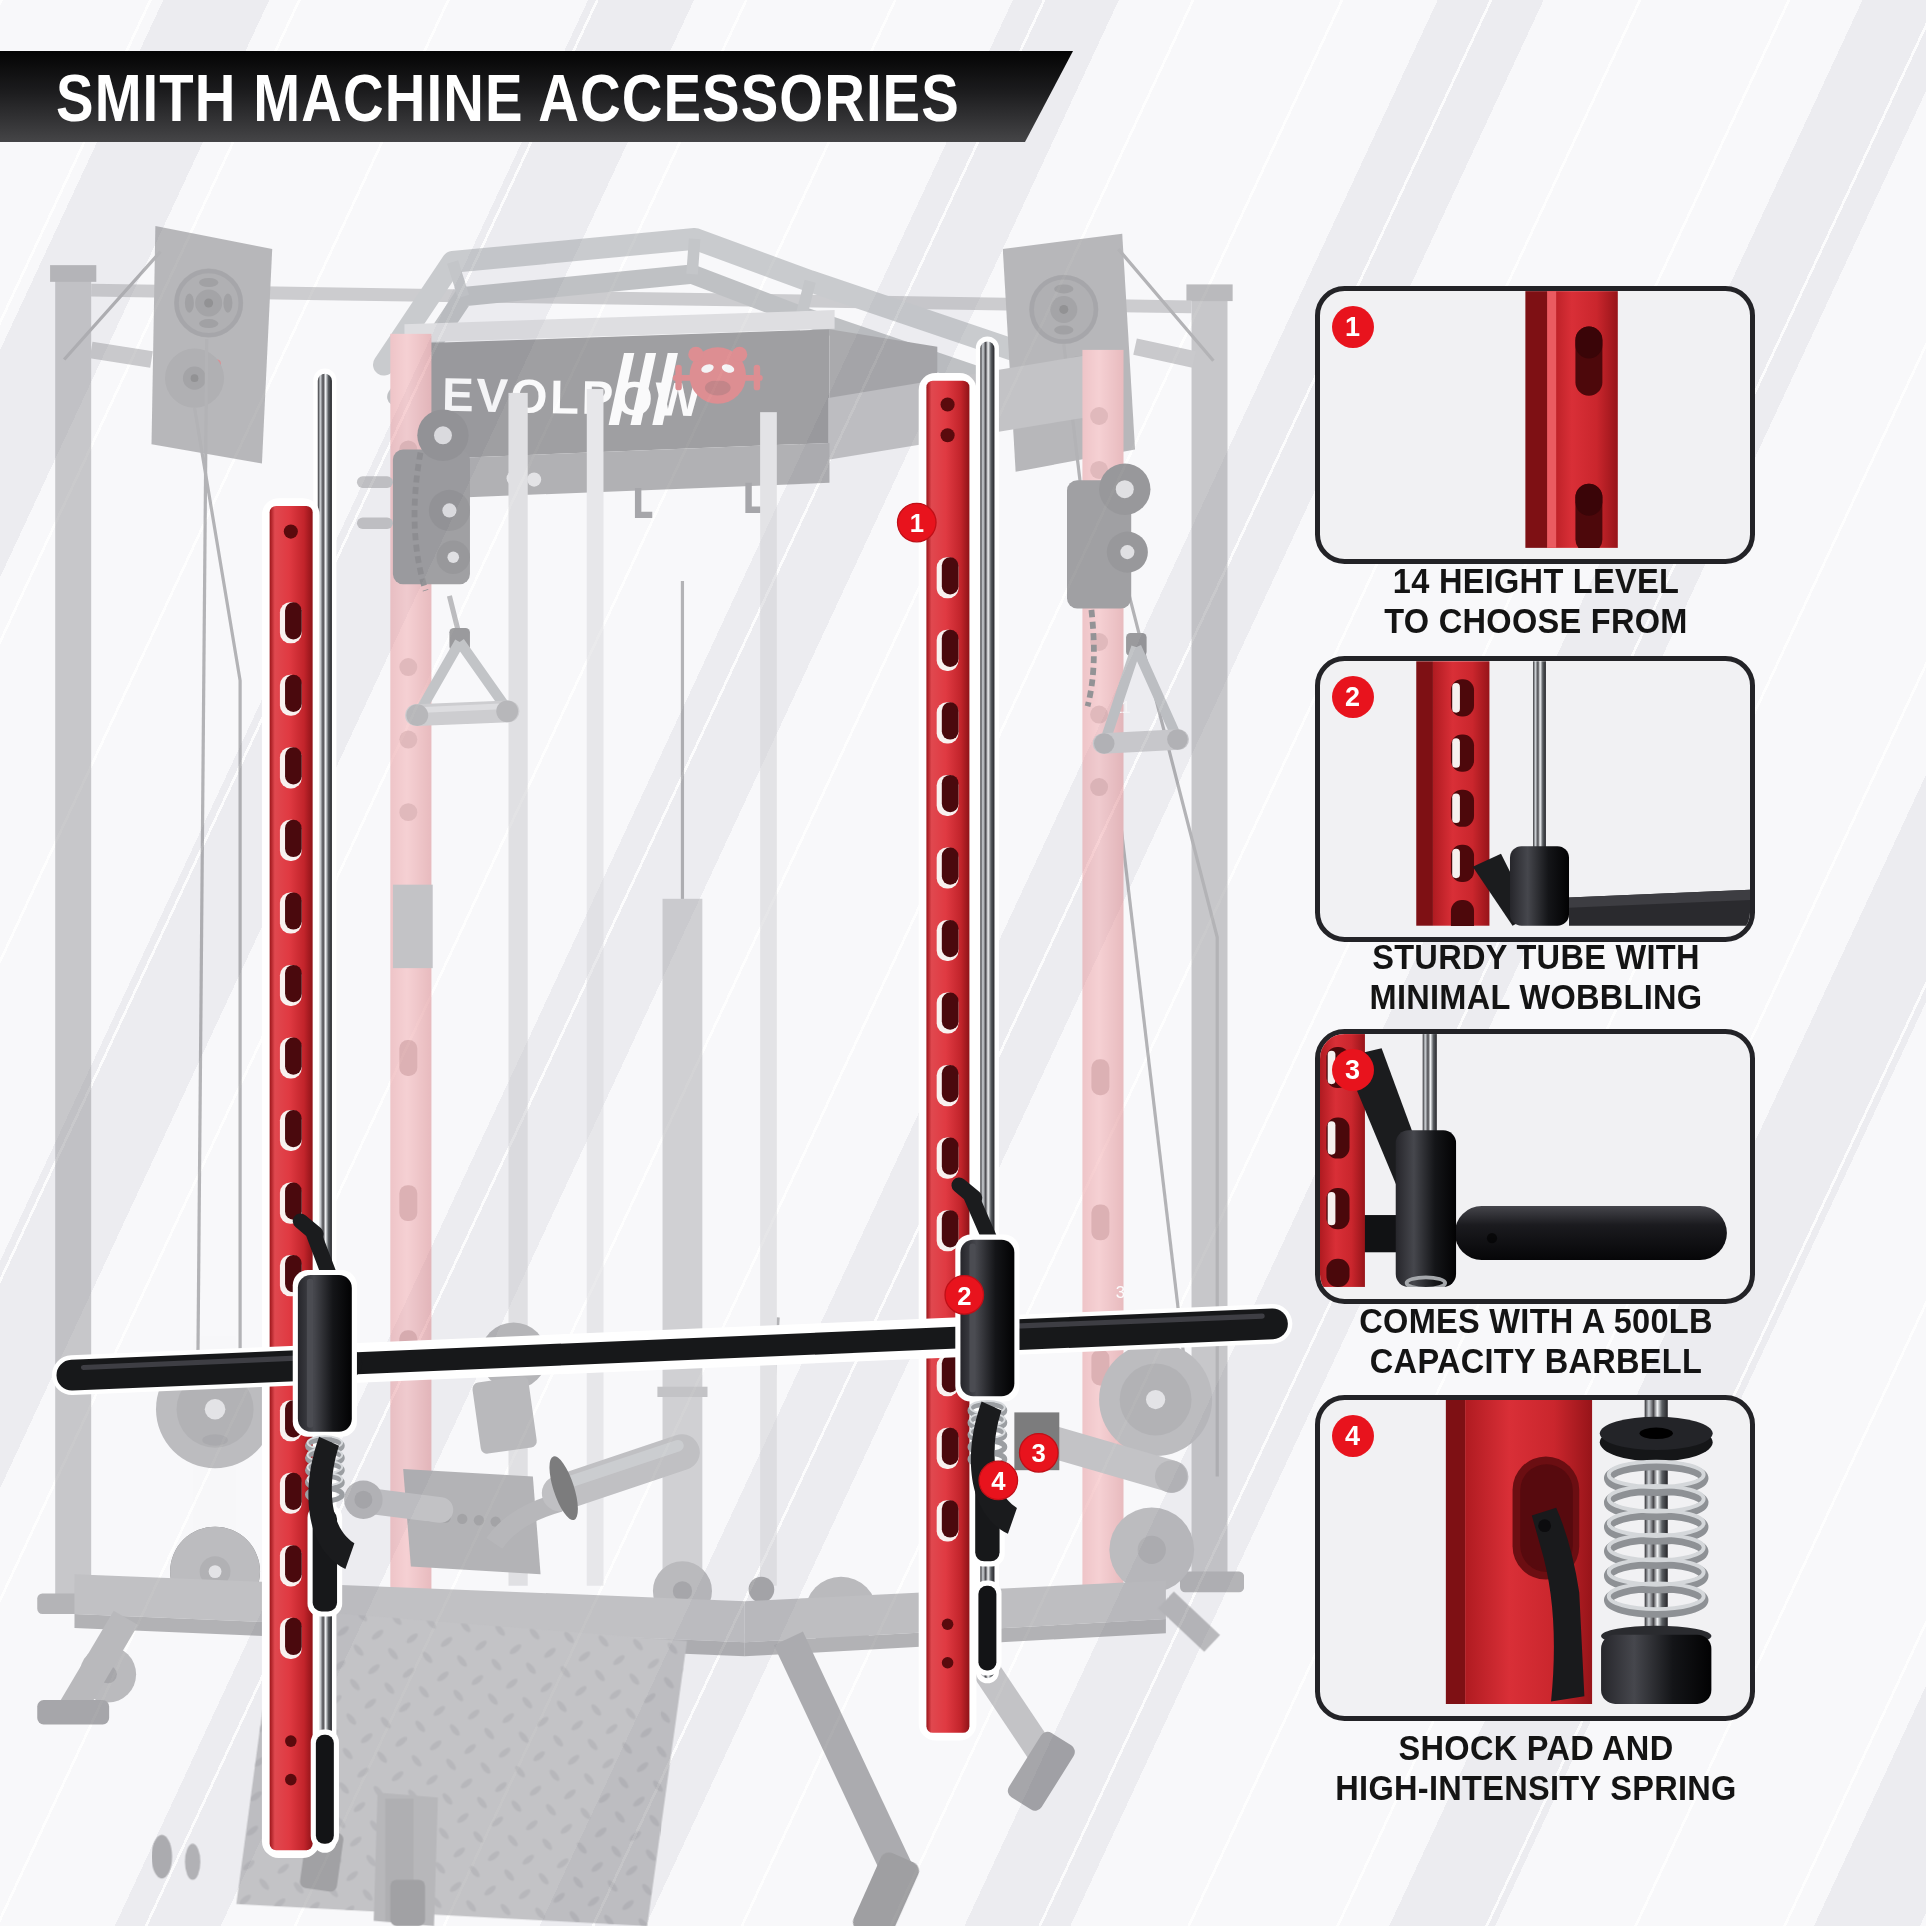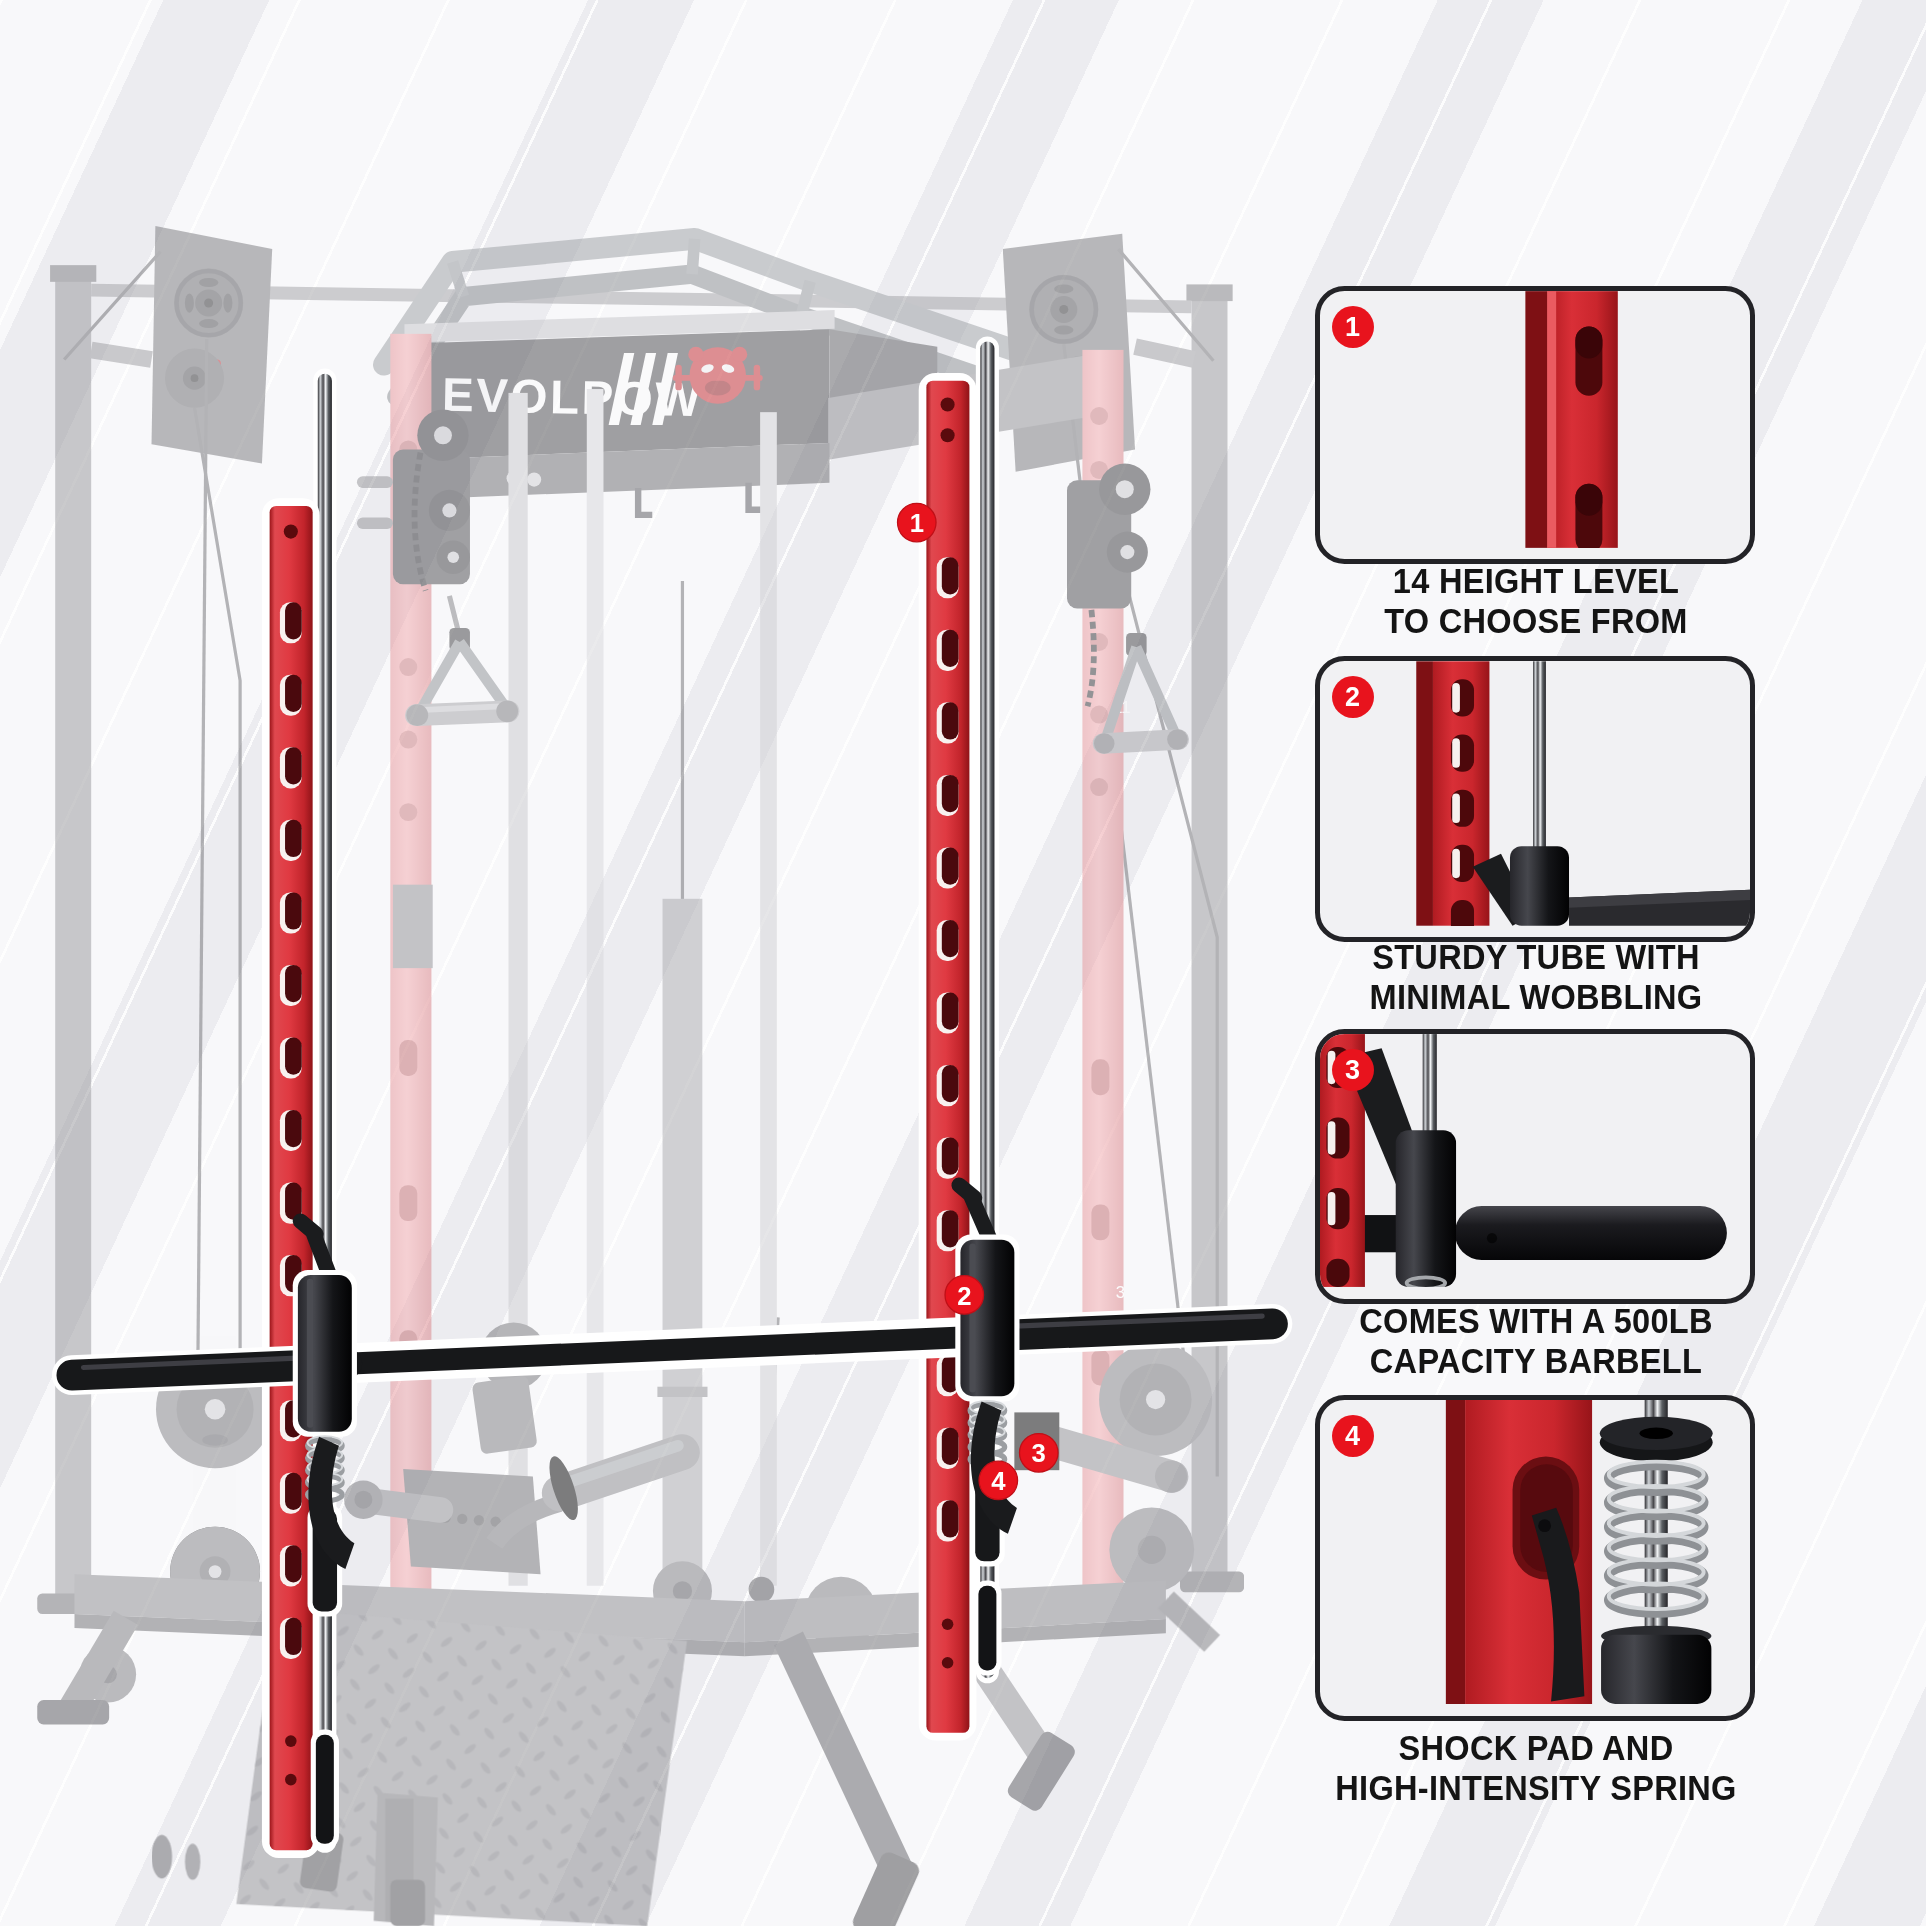--- a/index.html
+++ b/index.html
@@ -45,20 +45,23 @@
   .c2{top:656px;height:276px}
   .c3{top:1029px;height:265px}
   .c4{top:1395px;height:316px}
   .t1{top:561px}.t2{top:937px}.t3{top:1301px}.t4{top:1728px}
 </style>
 </head>
 <body>
 
 <div class="stage">
 
+  <div class="banner">
+    <div class="banner-text">SMITH MACHINE ACCESSORIES</div>
+  </div>
 
   <svg class="machine" viewBox="0 0 3000 3000">
     <defs>
       <linearGradient id="gRed" x1="0" y1="0" x2="1" y2="0">
         <stop offset="0" stop-color="#9c151a"></stop>
           <stop offset=".12" stop-color="#e0484f"></stop>
         <stop offset=".45" stop-color="#e03a42"></stop>
           <stop offset=".8" stop-color="#c2242b"></stop>
         <stop offset="1" stop-color="#8f1318"></stop>
       </linearGradient>

